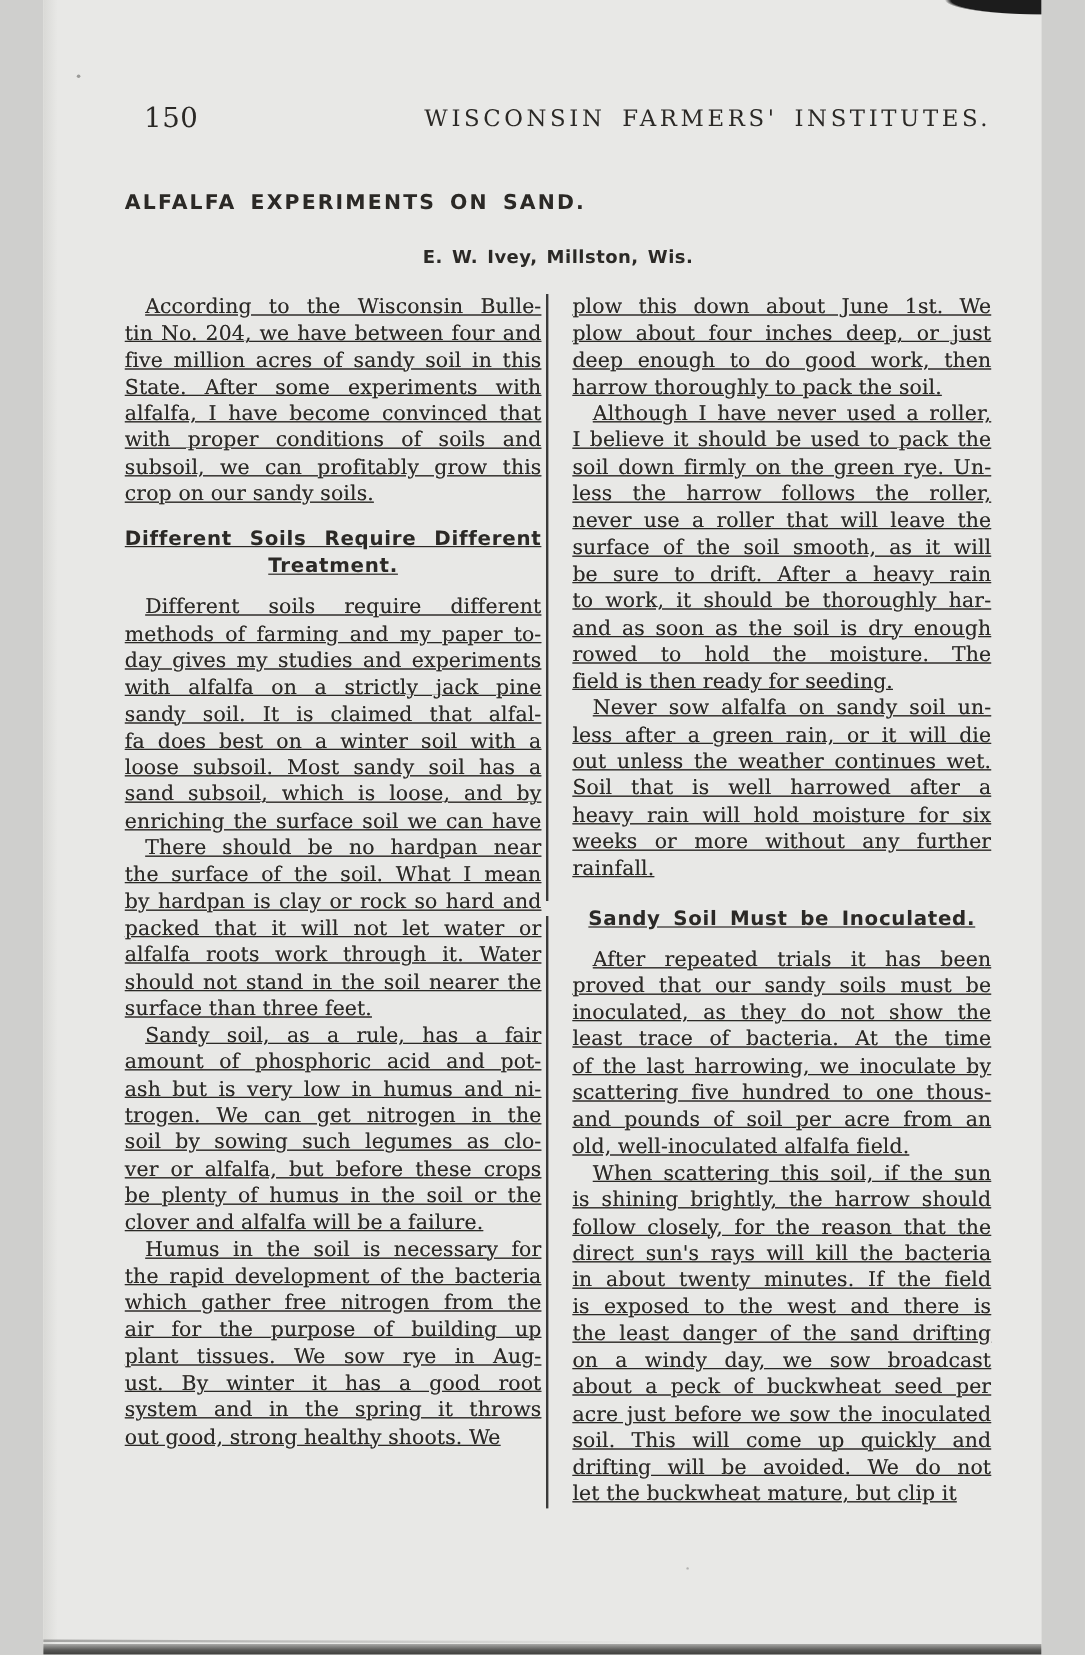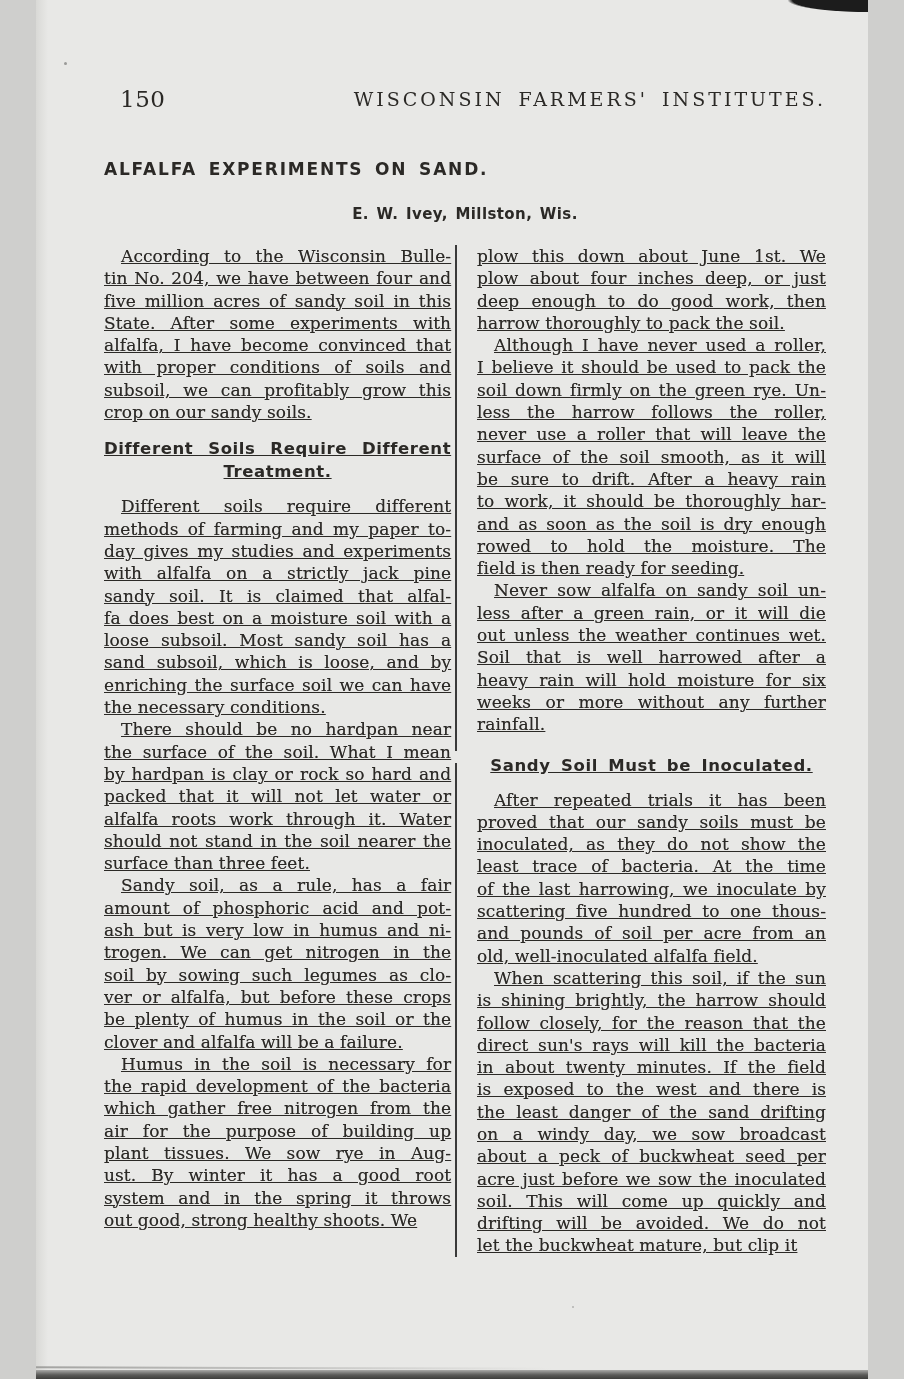--- a/index.html
+++ b/index.html
@@ -131,25 +131,24 @@
         <div class="col-heading">
           <div class="hline hjust">Different Soils Require Different</div>
           <div class="hline">Treatment.</div>
         </div>
         <div class="para indent">
           <div class="line">Different soils require different</div>
           <div class="line">methods of farming and my paper to-</div>
           <div class="line">day gives my studies and experiments</div>
           <div class="line">with alfalfa on a strictly jack pine</div>
           <div class="line">sandy soil.  It is claimed that alfal-</div>
-          <div class="line">fa does best on a moisture soil with a</div>
+          <div class="line">fa does best on a winter soil with a</div>
           <div class="line">loose subsoil.  Most sandy soil has a</div>
           <div class="line">sand subsoil, which is loose, and by</div>
           <div class="line">enriching the surface soil we can have</div>
-          <div class="line last">the necessary conditions.</div>
         </div>
         <div class="para indent">
           <div class="line">There should be no hardpan near</div>
           <div class="line">the surface of the soil.  What I mean</div>
           <div class="line">by hardpan is clay or rock so hard and</div>
           <div class="line">packed that it will not let water or</div>
           <div class="line">alfalfa roots work through it.  Water</div>
           <div class="line">should not stand in the soil nearer the</div>
           <div class="line last">surface than three feet.</div>
         </div>

